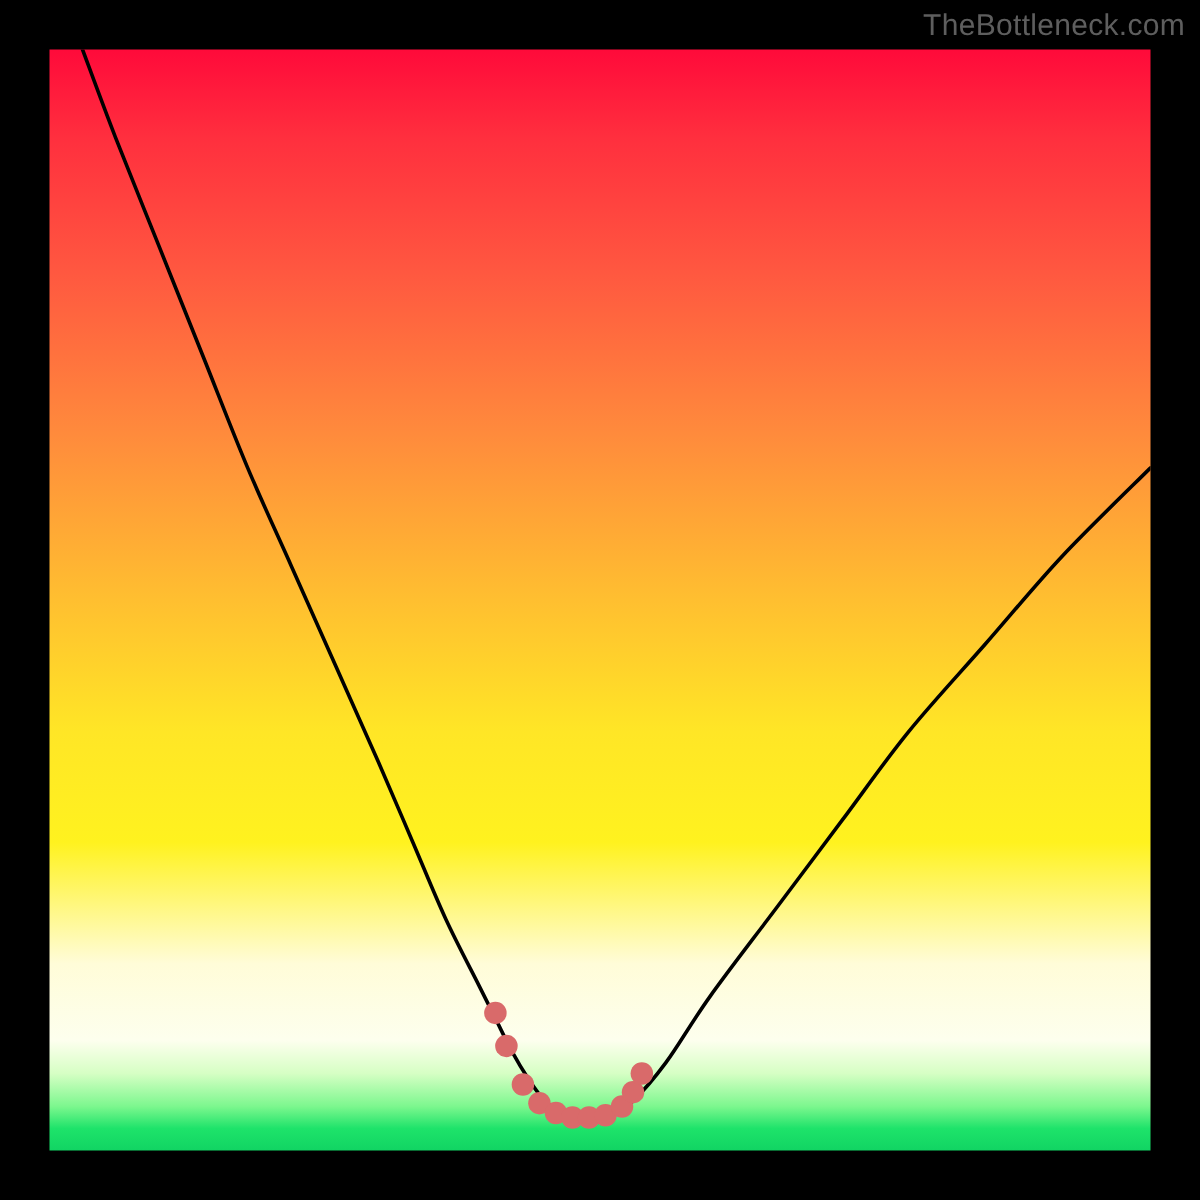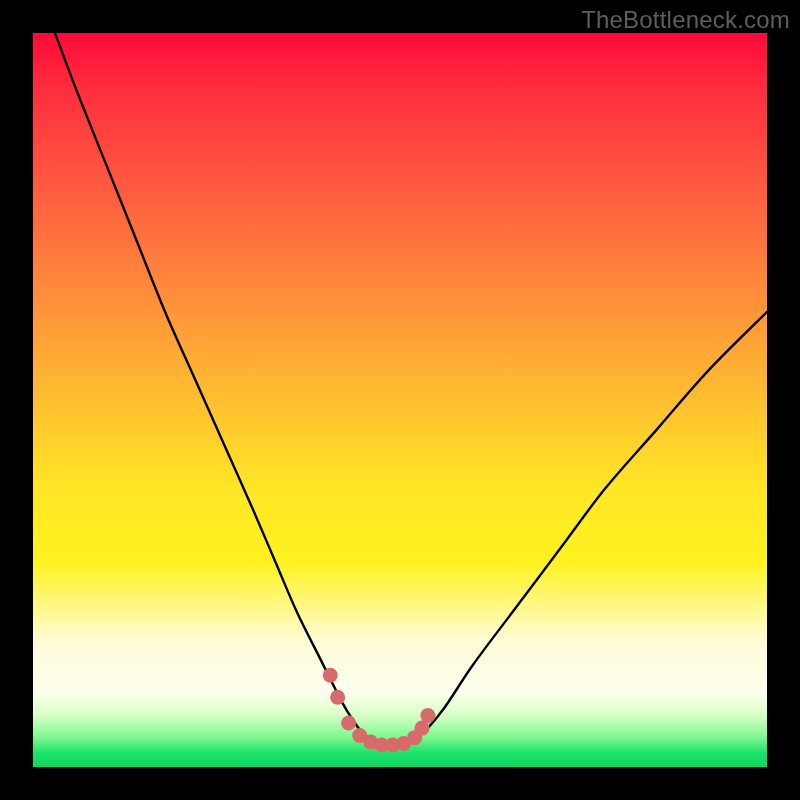--- a/index.html
+++ b/index.html
@@ -39,21 +39,21 @@
       #7cf78e 96%,
       #1ee36a 98%,
       #11d463 100%
     );
   }
   .watermark {
     position: absolute;
     top: 6px;
     right: 10px;
     color: #5e5e5e;
-    font-size: 24px;
+    font-size: 20px;
     letter-spacing: 0.2px;
     font-weight: 500;
     user-select: none;
   }
   svg.curve {
     position: absolute;
     left: 0;
     top: 0;
     width: 734px;
     height: 734px;

